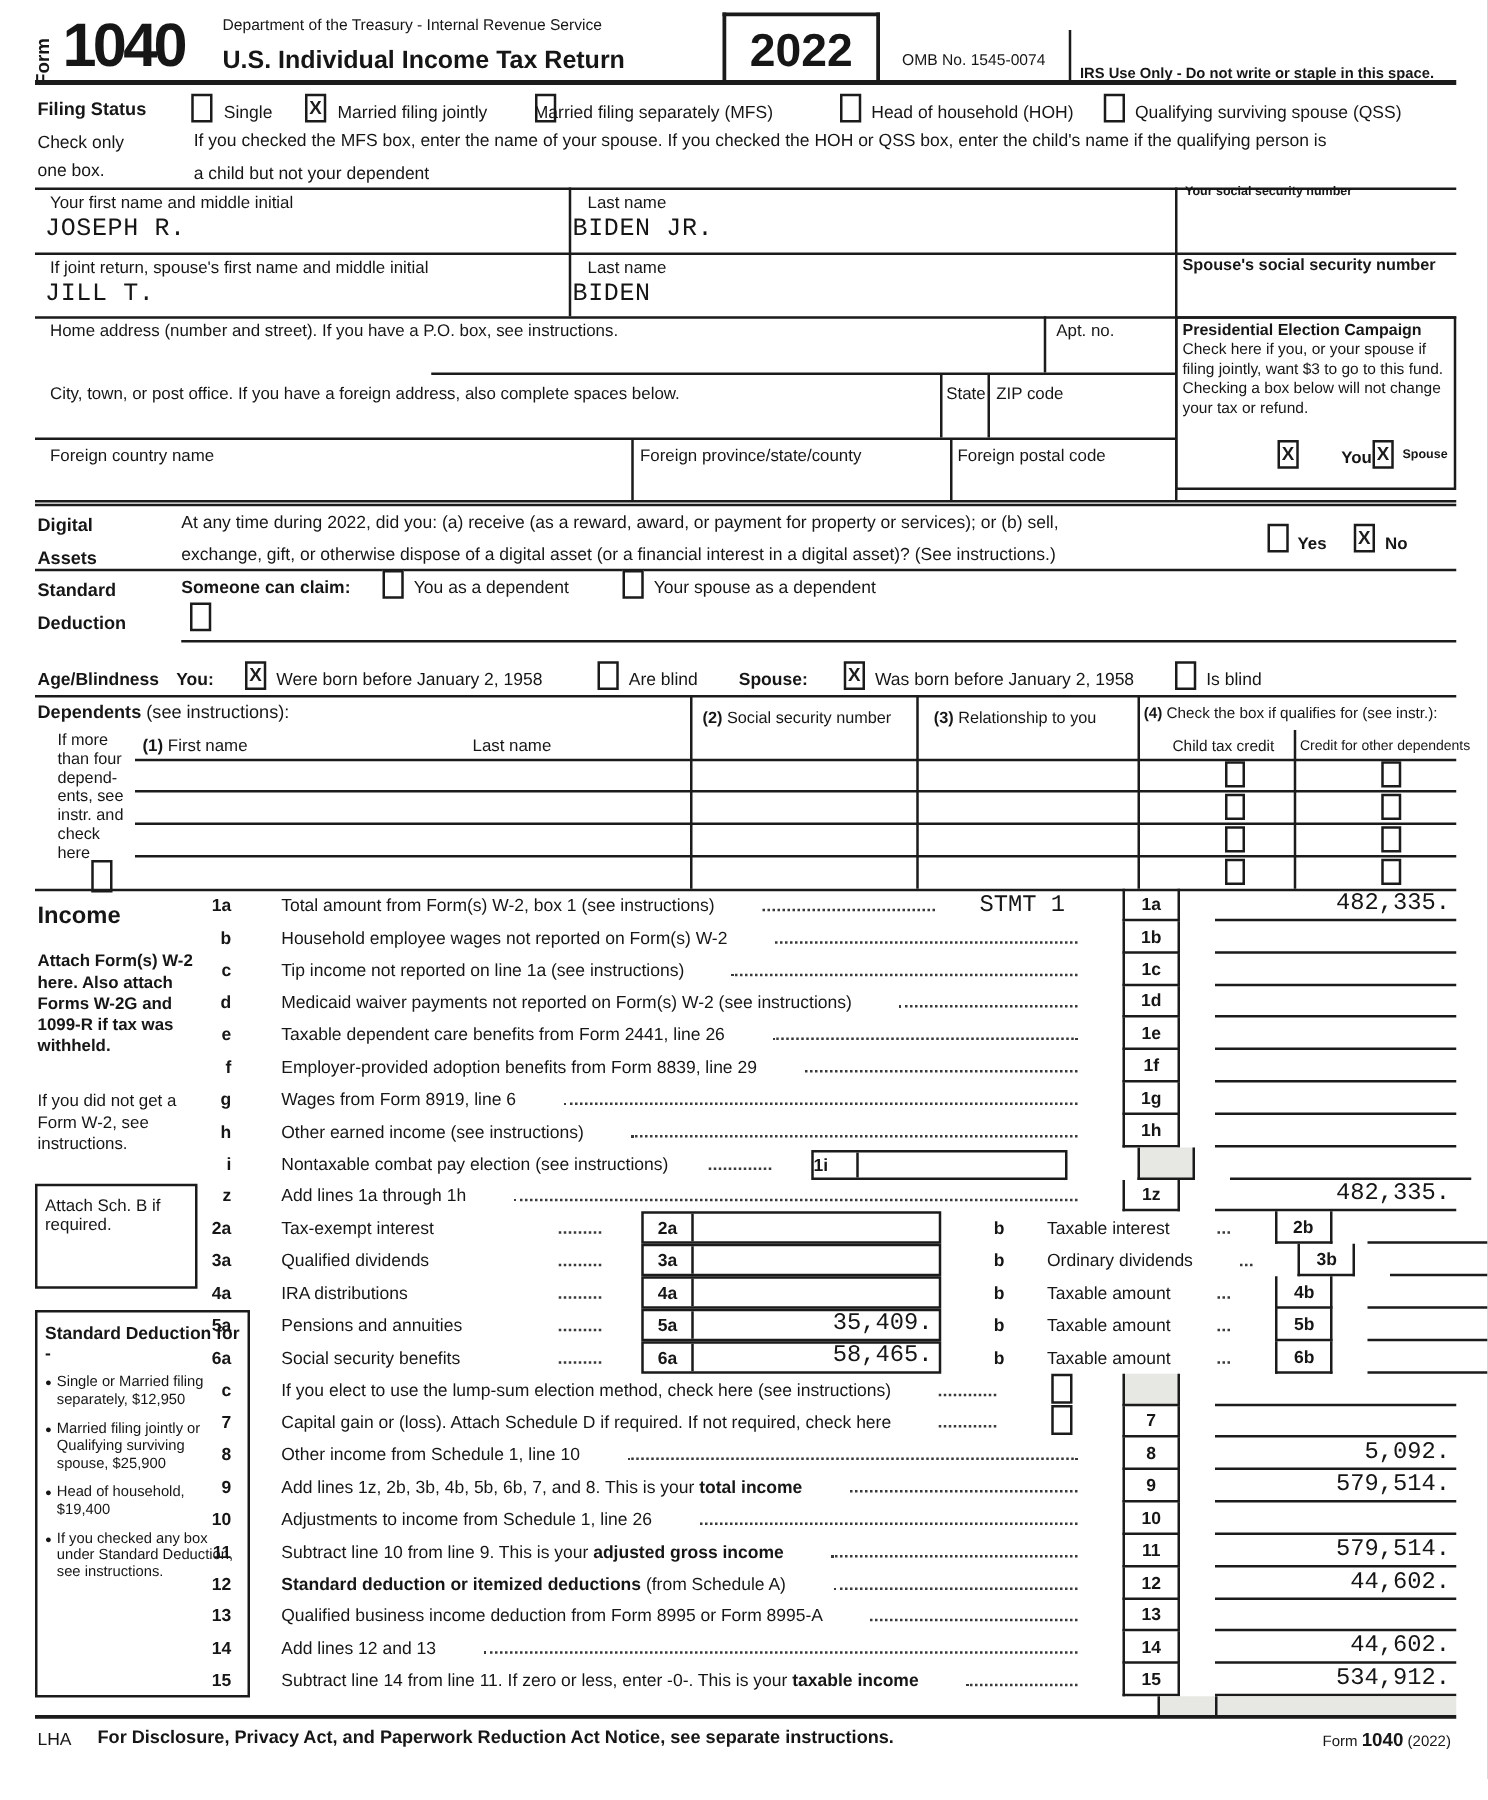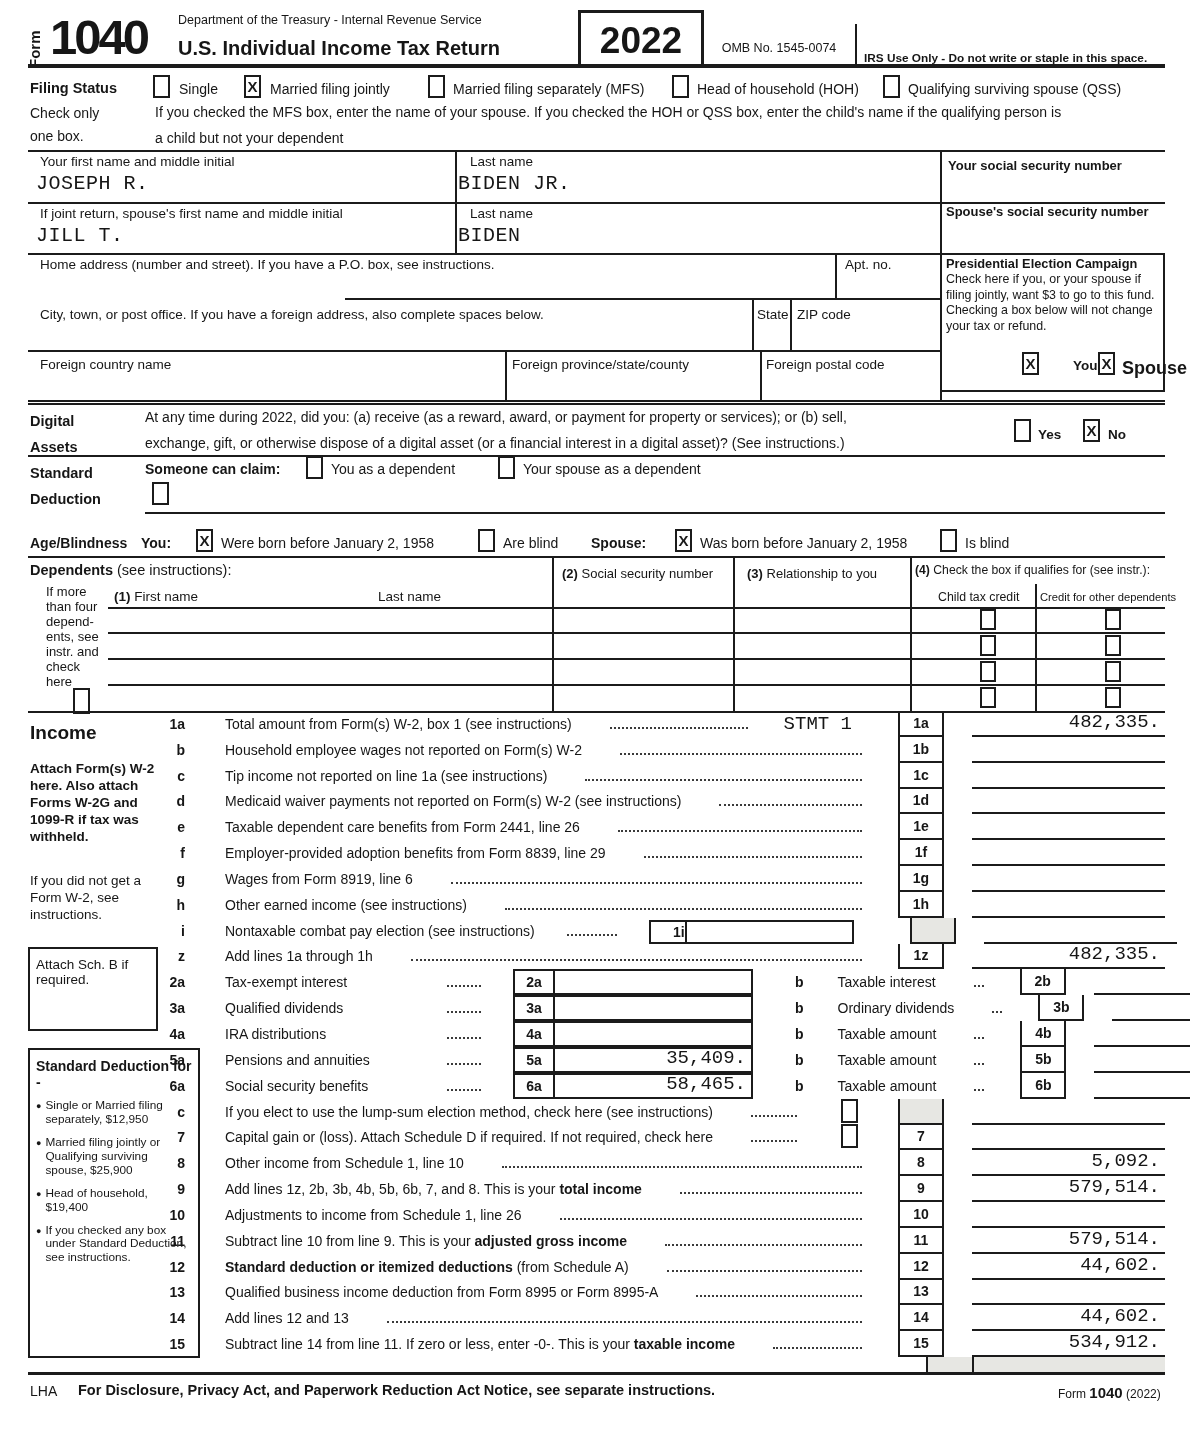--- a/index.html
+++ b/index.html
@@ -26,21 +26,21 @@
   .nb{width:46px;flex:none;height:100%;border-left:2px solid #1b1b1b;border-right:2px solid #1b1b1b;
       border-bottom:2px solid #1b1b1b;display:flex;align-items:flex-end;justify-content:center;
       font-weight:bold;font-size:14px;padding-bottom:4px;}
   .amt{width:193px;flex:none;height:100%;border-bottom:2px solid #1b1b1b;display:flex;align-items:flex-end;
        justify-content:flex-end;font-family:"Liberation Mono","DejaVu Sans Mono",monospace;
        font-size:19px;padding:0 5px 2px 0;}
   .shade{background:#e7e7e3;}
   .stmt{flex:none;font-family:"Liberation Mono","DejaVu Sans Mono",monospace;font-size:19px;
         margin:0 18px 2px 0;}
   .mini{flex:none;display:flex;width:205px;height:24px;border:2px solid #1b1b1b;margin-bottom:0;}
-  .mini-num{width:36px;border-right:2px solid #1b1b1b;text-align:right;font-weight:bold;font-size:14px;line-height:20px;}
+  .mini-num{width:36px;border-right:2px solid #1b1b1b;text-align:left;font-weight:bold;font-size:14px;line-height:20px;}
   .mini-field{flex:1;}
   .innerbox{flex:none;display:flex;width:240px;height:100%;border:2px solid #1b1b1b;}
   .inner-num{width:40px;border-right:2px solid #1b1b1b;display:flex;align-items:flex-end;justify-content:center;
              font-weight:bold;font-size:14px;padding-bottom:3px;}
   .inner-field{flex:1;display:flex;align-items:flex-end;justify-content:flex-end;
                font-family:"Liberation Mono","DejaVu Sans Mono",monospace;font-size:19px;padding:0 5px 2px 0;}
   .bnum{flex:none;font-weight:bold;font-size:14px;margin-left:14px;padding-bottom:5px;}
   .blbl{flex:none;font-size:14px;margin-left:6px;padding-bottom:5px;white-space:nowrap;}
   .cbi{flex:none;width:17px;height:24px;border:2px solid #1b1b1b;margin:0 12px 2px 8px;
        text-align:center;font-weight:bold;font-size:15px;line-height:20px;}
@@ -63,21 +63,21 @@
   <i class="vl" style="left:855px;top:24px;height:42px;"></i>
   <div class="t b" style="left:864px;top:51px;font-size:11.8px;">IRS Use Only - Do not write or staple in this space.</div>
   <i class="hl" style="left:28px;top:64px;width:1137px;height:4px;"></i>
 
   <div class="t b" style="left:30px;top:80px;font-size:14.5px;">Filing Status</div>
   <span class="cb" style="left:153px;top:75px;"></span>
   <div class="t" style="left:179px;top:81px;">Single</div>
   <span class="cb" style="left:244px;top:75px;">X</span>
   <div class="t" style="left:270px;top:81px;">Married filing jointly</div>
   <span class="cb" style="left:428px;top:75px;"></span>
-  <div class="t" style="left:453px;top:81px;">Married filing separately (MFS)</div>
+  <div class="t" style="left:427px;top:81px;">Married filing separately (MFS)</div>
   <span class="cb" style="left:672px;top:75px;"></span>
   <div class="t" style="left:697px;top:81px;">Head of household (HOH)</div>
   <span class="cb" style="left:883px;top:75px;"></span>
   <div class="t" style="left:908px;top:81px;">Qualifying surviving spouse (QSS)</div>
   <div class="t pre" style="left:30px;top:102px;line-height:23px;">Check only
 one box.</div>
   <div class="t" style="left:155px;top:104px;">If you checked the MFS box, enter the name of your spouse. If you checked the HOH or QSS box, enter the child's name if the qualifying person is</div>
   <div class="t" style="left:155px;top:130px;">a child but not your dependent</div>
 
   <i class="hl" style="left:28px;top:150px;width:1137px;"></i>
@@ -89,21 +89,21 @@
   <i class="vl" style="left:455px;top:150px;height:103px;"></i>
   <i class="vl" style="left:940px;top:150px;height:250px;"></i>
   <i class="vl" style="left:835px;top:253px;height:45px;"></i>
   <i class="vl" style="left:752px;top:300px;height:50px;"></i>
   <i class="vl" style="left:790px;top:300px;height:50px;"></i>
   <i class="vl" style="left:505px;top:352px;height:48px;"></i>
   <i class="vl" style="left:760px;top:352px;height:48px;"></i>
 
   <div class="t" style="left:40px;top:154px;font-size:13.5px;">Your first name and middle initial</div>
   <div class="t" style="left:470px;top:154px;font-size:13.5px;">Last name</div>
-  <div class="t b" style="left:948px;top:158px;font-size:13px;">Your social security number</div>
+  <div class="t b" style="left:948px;top:148px;font-size:10px;">Your social security number</div>
   <div class="t mv" style="left:36px;top:172px;">JOSEPH R.</div>
   <div class="t mv" style="left:458px;top:172px;">BIDEN JR.</div>
 
   <div class="t" style="left:40px;top:206px;font-size:13.5px;">If joint return, spouse's first name and middle initial</div>
   <div class="t" style="left:470px;top:206px;font-size:13.5px;">Last name</div>
   <div class="t b" style="left:946px;top:204px;font-size:13px;">Spouse's social security number</div>
   <div class="t mv" style="left:36px;top:224px;">JILL T.</div>
   <div class="t mv" style="left:458px;top:224px;">BIDEN</div>
 
   <div class="t" style="left:40px;top:257px;font-size:13.5px;">Home address (number and street). If you have a P.O. box, see instructions.</div>
@@ -114,21 +114,21 @@
   <div class="t" style="left:40px;top:357px;font-size:13.5px;">Foreign country name</div>
   <div class="t" style="left:512px;top:357px;font-size:13.5px;">Foreign province/state/county</div>
   <div class="t" style="left:766px;top:357px;font-size:13.5px;">Foreign postal code</div>
 
   <div style="position:absolute;left:940px;top:253px;width:225px;height:139px;border:2px solid #1b1b1b;"></div>
   <div class="t b" style="left:946px;top:256px;font-size:12.8px;">Presidential Election Campaign</div>
   <div style="position:absolute;left:946px;top:272px;width:216px;font-size:12.4px;line-height:15.6px;">Check here if you, or your spouse if filing jointly, want $3 to go to this fund. Checking a box below will not change your tax or refund.</div>
   <span class="cb" style="left:1022px;top:352px;">X</span>
   <div class="t b" style="left:1046px;top:358px;font-size:13.5px;margin-left:27px;">You</div>
   <span class="cb" style="left:1098px;top:352px;">X</span>
-  <div class="t b" style="left:1122px;top:358px;font-size:18px;">Spouse</div>
+  <div class="t b" style="left:1122px;top:358px;font-size:10px;">Spouse</div>
 
   <i class="hl" style="left:28px;top:403px;width:1137px;"></i>
   <div class="t b pre" style="left:30px;top:408px;font-size:14.5px;line-height:26px;">Digital
 Assets</div>
   <div class="t" style="left:145px;top:409px;">At any time during 2022, did you: (a) receive (as a reward, award, or payment for property or services); or (b) sell,</div>
   <div class="t" style="left:145px;top:435px;">exchange, gift, or otherwise dispose of a digital asset (or a financial interest in a digital asset)? (See instructions.)</div>
   <span class="cb" style="left:1014px;top:419px;"></span>
   <div class="t b" style="left:1038px;top:427px;font-size:13.5px;">Yes</div>
   <span class="cb" style="left:1083px;top:419px;">X</span>
   <div class="t b" style="left:1108px;top:427px;font-size:13.5px;">No</div>

